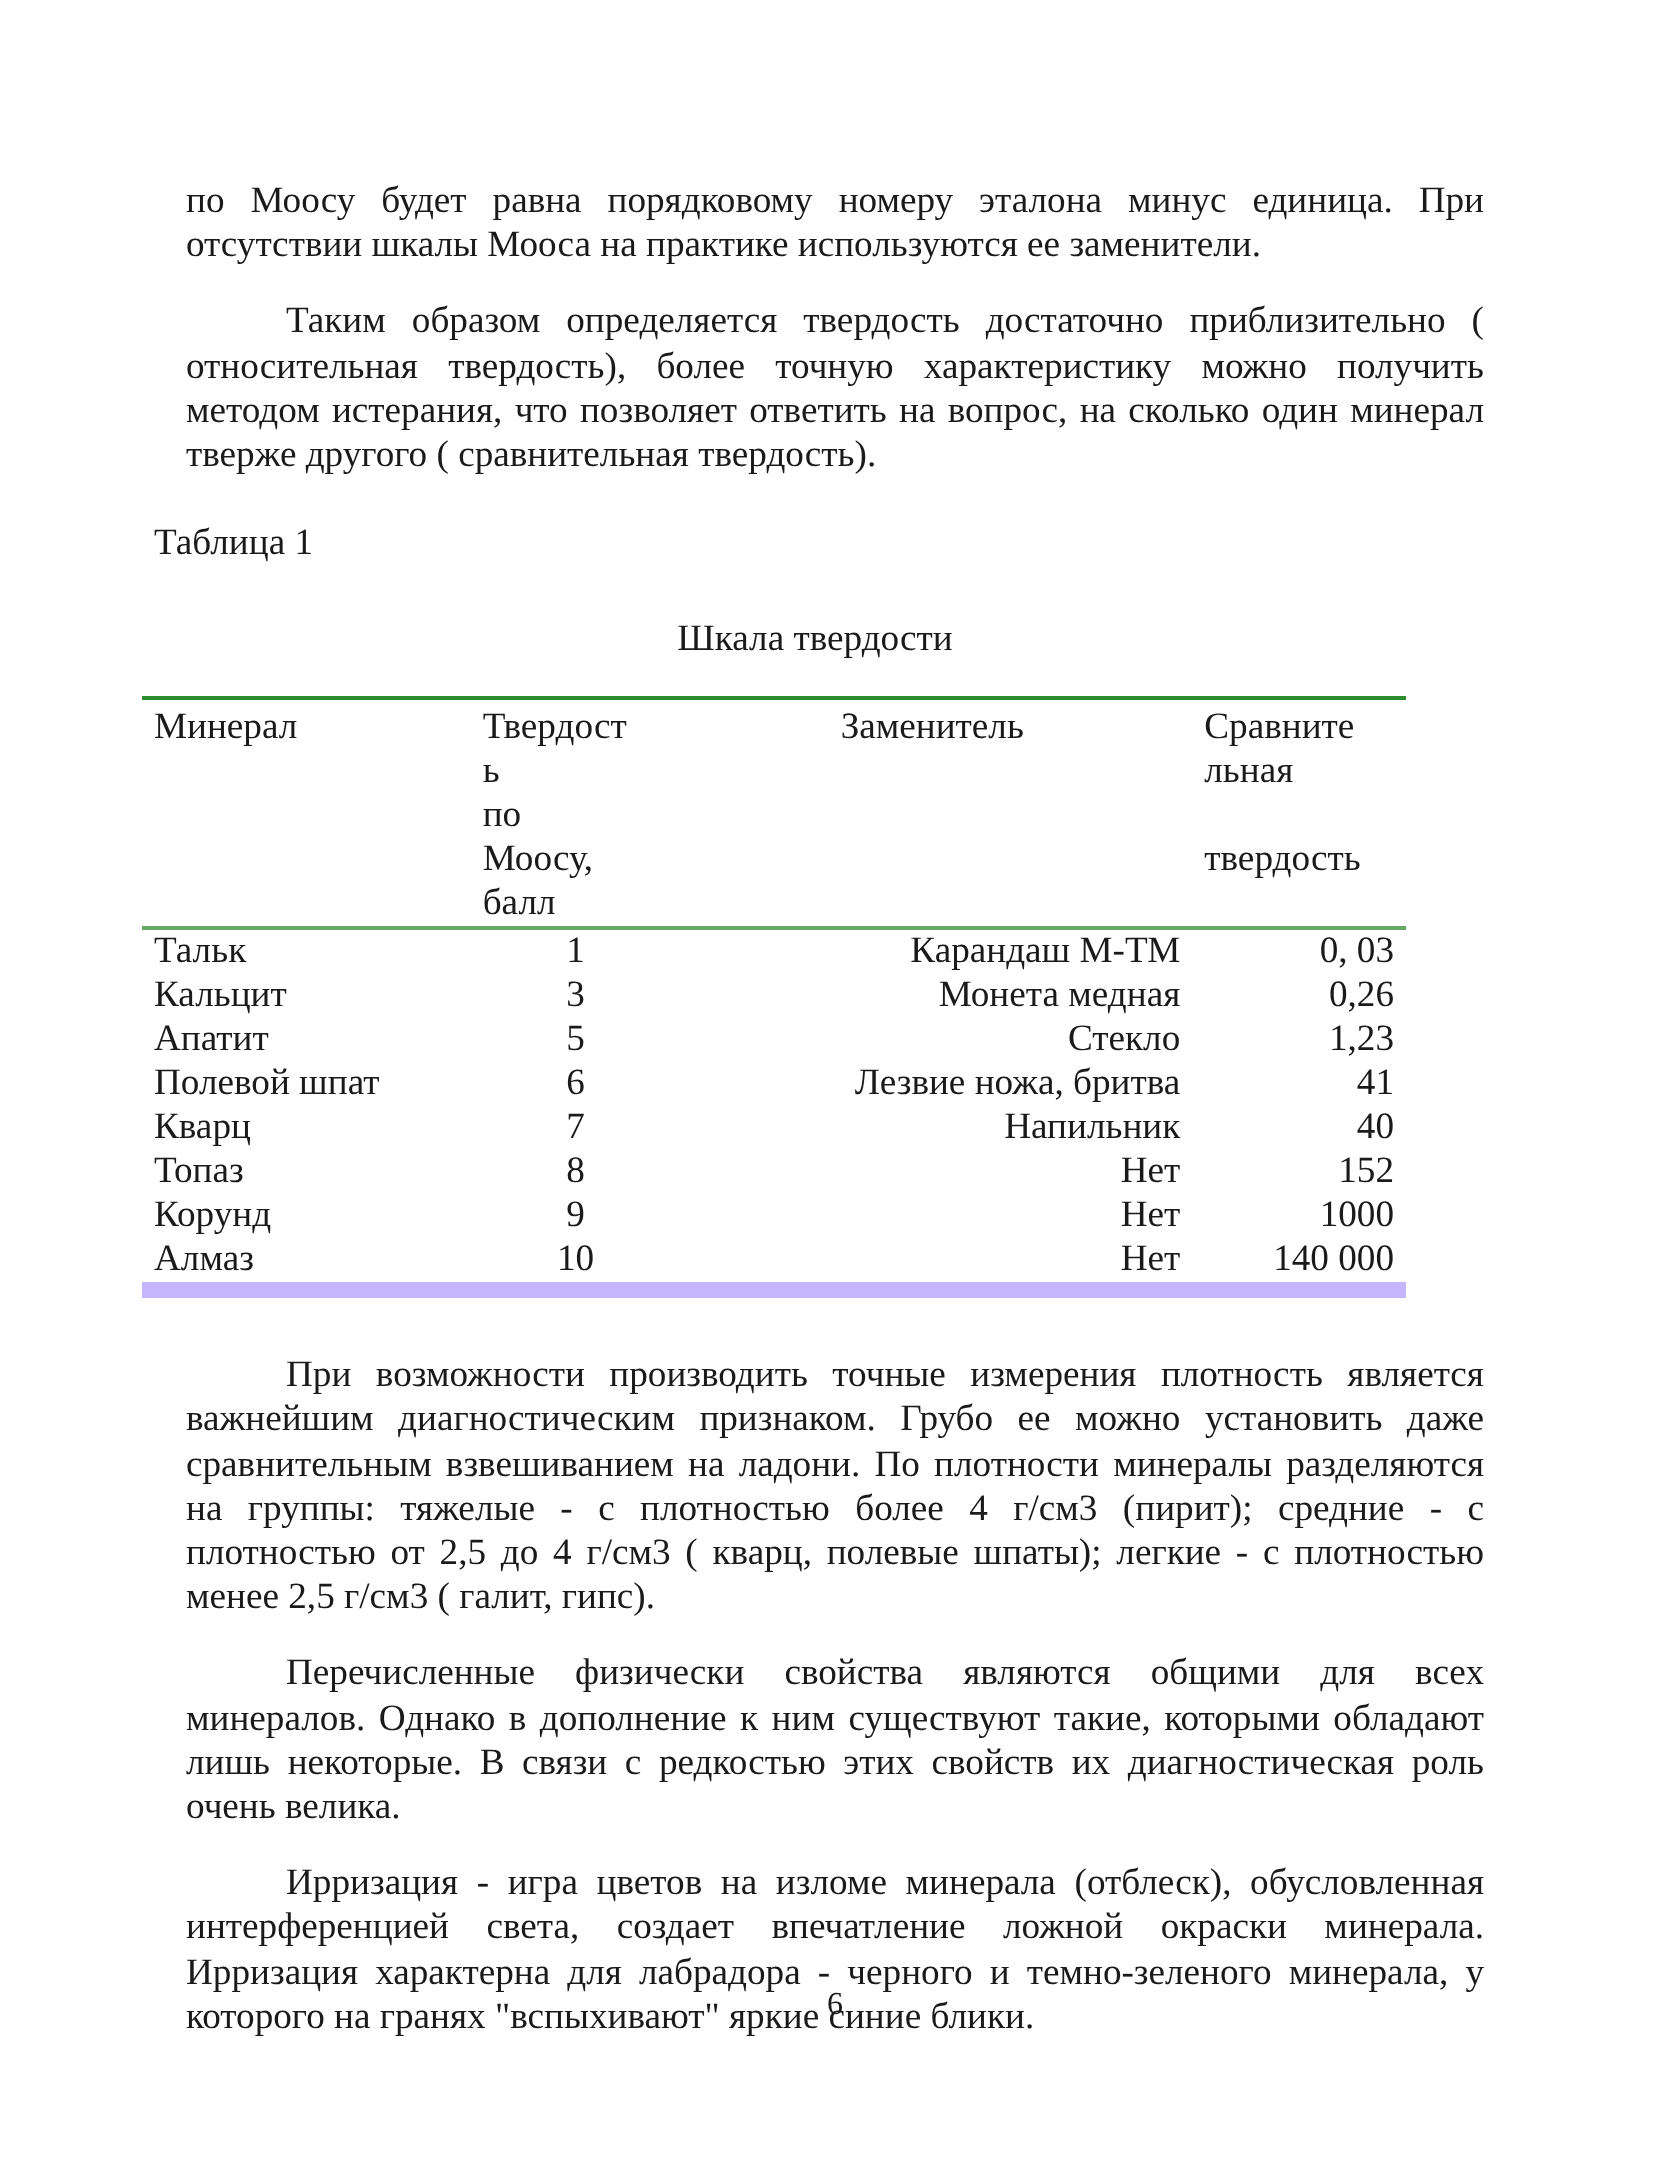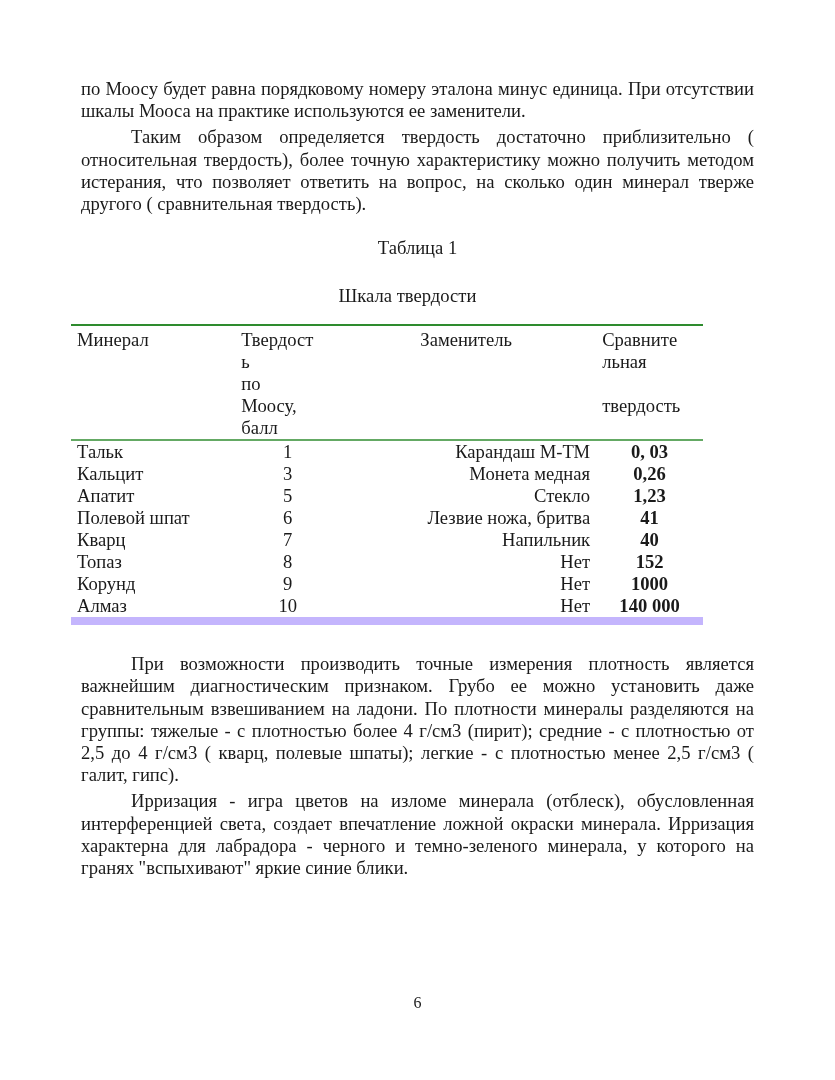--- a/index.html
+++ b/index.html
@@ -16,27 +16,27 @@
       color: #1a1a1a;
       font-size: 18.6px;
     }
     .page {
       position: absolute;
       left: 77px;
       top: 74px;
       width: 681px;
     }
     p {
-      margin: 4px;
+      margin: 16px;
       line-height: 22.2px;
       text-align: justify;
     }
     p.indent { text-indent: 50px; }
     .table-caption-right {
-      text-align: center;
+      text-align: left;
       margin-top: 22px;
       line-height: 22px;
     }
     .table-title {
       text-align: center;
       margin-top: 26px;
       line-height: 22px;
       padding-right: 20px;
     }
     table {
@@ -62,21 +62,21 @@
     }
     .col-mineral { width: 158px; text-align: left; }
     .col-hard { width: 86px; }
     .col-sub { width: 259px; }
     .col-rel { width: 96px; }
     th.col-hard { text-align: justify; }
     th.col-sub { text-align: center; }
     th.col-rel { text-align: left; }
     td.col-hard { text-align: center; padding-left: 10px; }
     td.col-sub { text-align: right; }
-    td.col-rel { text-align: center; font-weight: bold; }
+    td.col-rel { text-align: right; }
     .hard-head span, .rel-head span { display: block; }
     .hard-line-justify { display: flex; justify-content: space-between; }
     .after-table { margin-top: 28px; }
     .page-number {
       position: absolute;
       left: 0;
       width: 835px;
       top: 994px;
       text-align: center;
       font-size: 16px;
@@ -162,17 +162,18 @@
         <td class="col-mineral">Алмаз</td>
         <td class="col-hard">10</td>
         <td class="col-sub">Нет</td>
         <td class="col-rel">140 000</td>
       </tr>
     </tbody>
   </table>
 
   <div class="after-table">
     <p class="indent">При возможности производить точные измерения плотность является важнейшим диагностическим признаком. Грубо ее можно установить даже сравнительным взвешиванием на ладони. По плотности минералы разделяются на группы: тяжелые - с плотностью более 4 г/см3 (пирит); средние - с плотностью от 2,5 до 4 г/см3 ( кварц, полевые шпаты); легкие - с плотностью менее 2,5 г/см3 ( галит, гипс).</p>
+    <p class="indent">Перечисленные физически свойства являются общими для всех минералов. Однако в дополнение к ним существуют такие, которыми обладают лишь некоторые. В связи с редкостью этих свойств их диагностическая роль очень велика.</p>
     <p class="indent">Ирризация - игра цветов на изломе минерала (отблеск), обусловленная интерференцией света, создает впечатление ложной окраски минерала. Ирризация характерна для лабрадора - черного и темно-зеленого минерала, у которого на гранях "вспыхивают" яркие синие блики.</p>
   </div>
 </div>
 
 <div class="page-number">6</div>
 
 </body></html>

